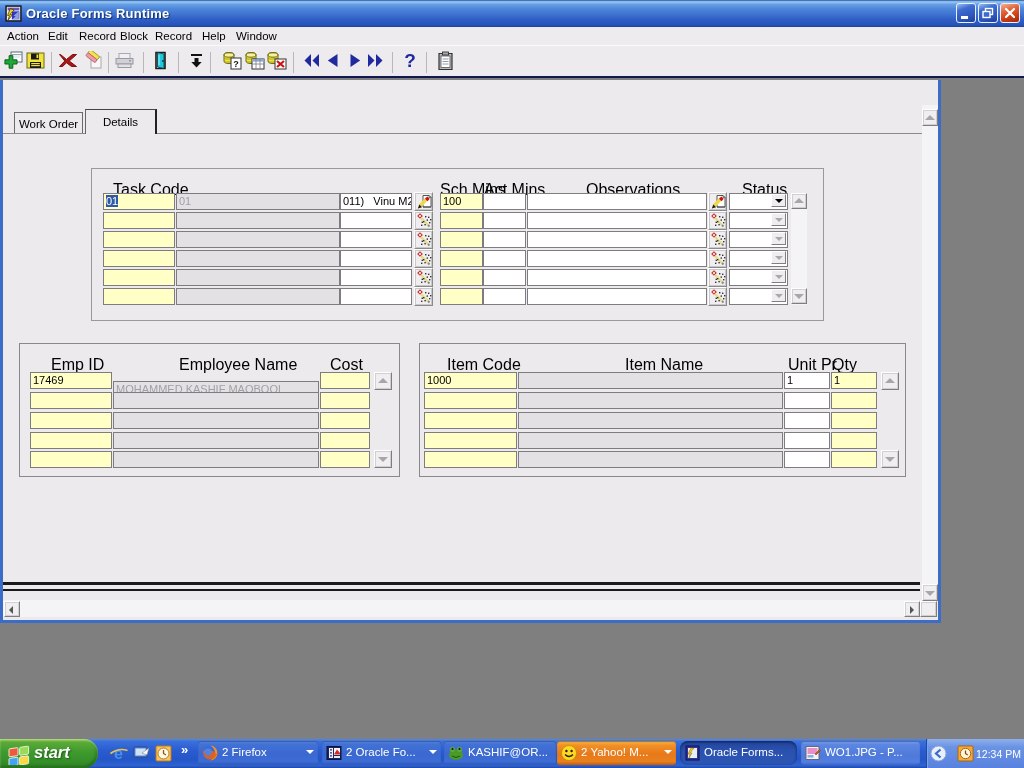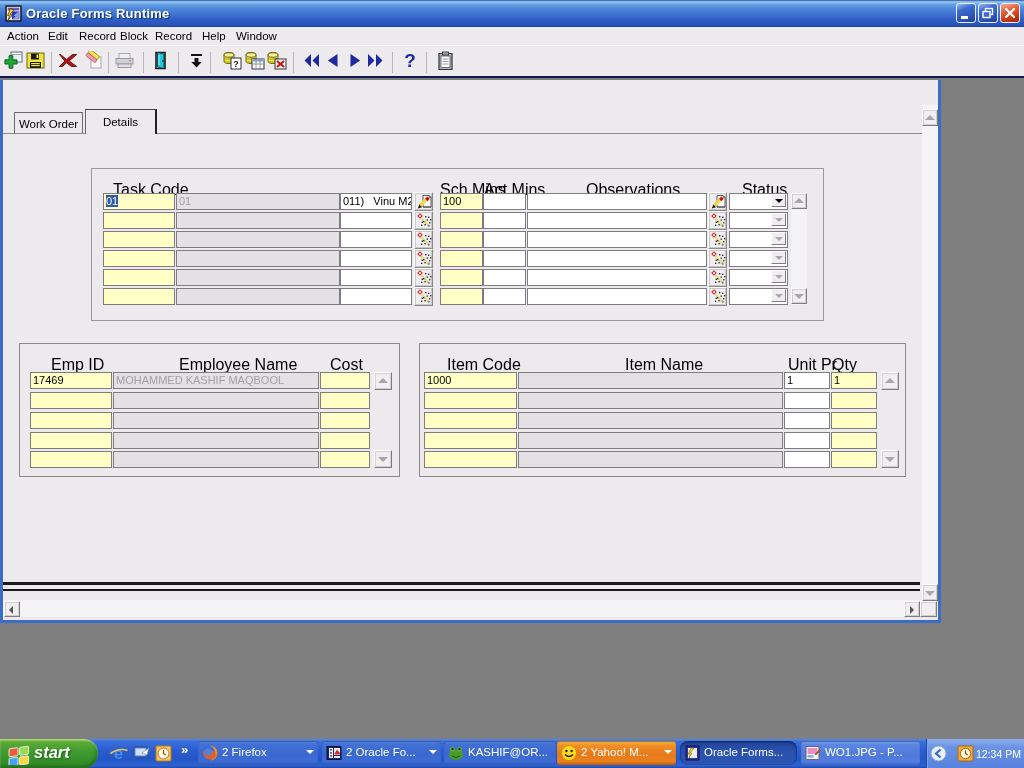--- a/index.html
+++ b/index.html
@@ -501,21 +501,21 @@
         </div>
       <div class="sbtn" style="left:788px;top:183px;width:16px;height:16px">
           <div class="tri dn" style="left:2px;top:5px"></div>
         </div>
 
       <div class="panel" style="left:16px;top:238px;width:381px;height:134px"></div>
       <div class="lbl" style="left:48px;top:251px">Emp ID</div>
       <div class="lbl" style="left:176px;top:251px">Employee Name</div>
       <div class="lbl" style="left:327px;top:251px">Cost</div>
       <div class="fld y" style="left:27px;top:267px;width:82px;height:17px">17469</div>
-<div class="fld g" style="left:110px;top:267px;width:206px;height:17px">MOHAMMED KASHIF MAQBOOL</div>
+<div class="fld g" style="left:110px;top:276px;width:206px;height:17px">MOHAMMED KASHIF MAQBOOL</div>
 <div class="fld y" style="left:317px;top:267px;width:50px;height:17px"></div>
 <div class="fld y" style="left:27px;top:287px;width:82px;height:17px"></div>
 <div class="fld g" style="left:110px;top:287px;width:206px;height:17px"></div>
 <div class="fld y" style="left:317px;top:287px;width:50px;height:17px"></div>
 <div class="fld y" style="left:27px;top:307px;width:82px;height:17px"></div>
 <div class="fld g" style="left:110px;top:307px;width:206px;height:17px"></div>
 <div class="fld y" style="left:317px;top:307px;width:50px;height:17px"></div>
 <div class="fld y" style="left:27px;top:327px;width:82px;height:17px"></div>
 <div class="fld g" style="left:110px;top:327px;width:206px;height:17px"></div>
 <div class="fld y" style="left:317px;top:327px;width:50px;height:17px"></div>

